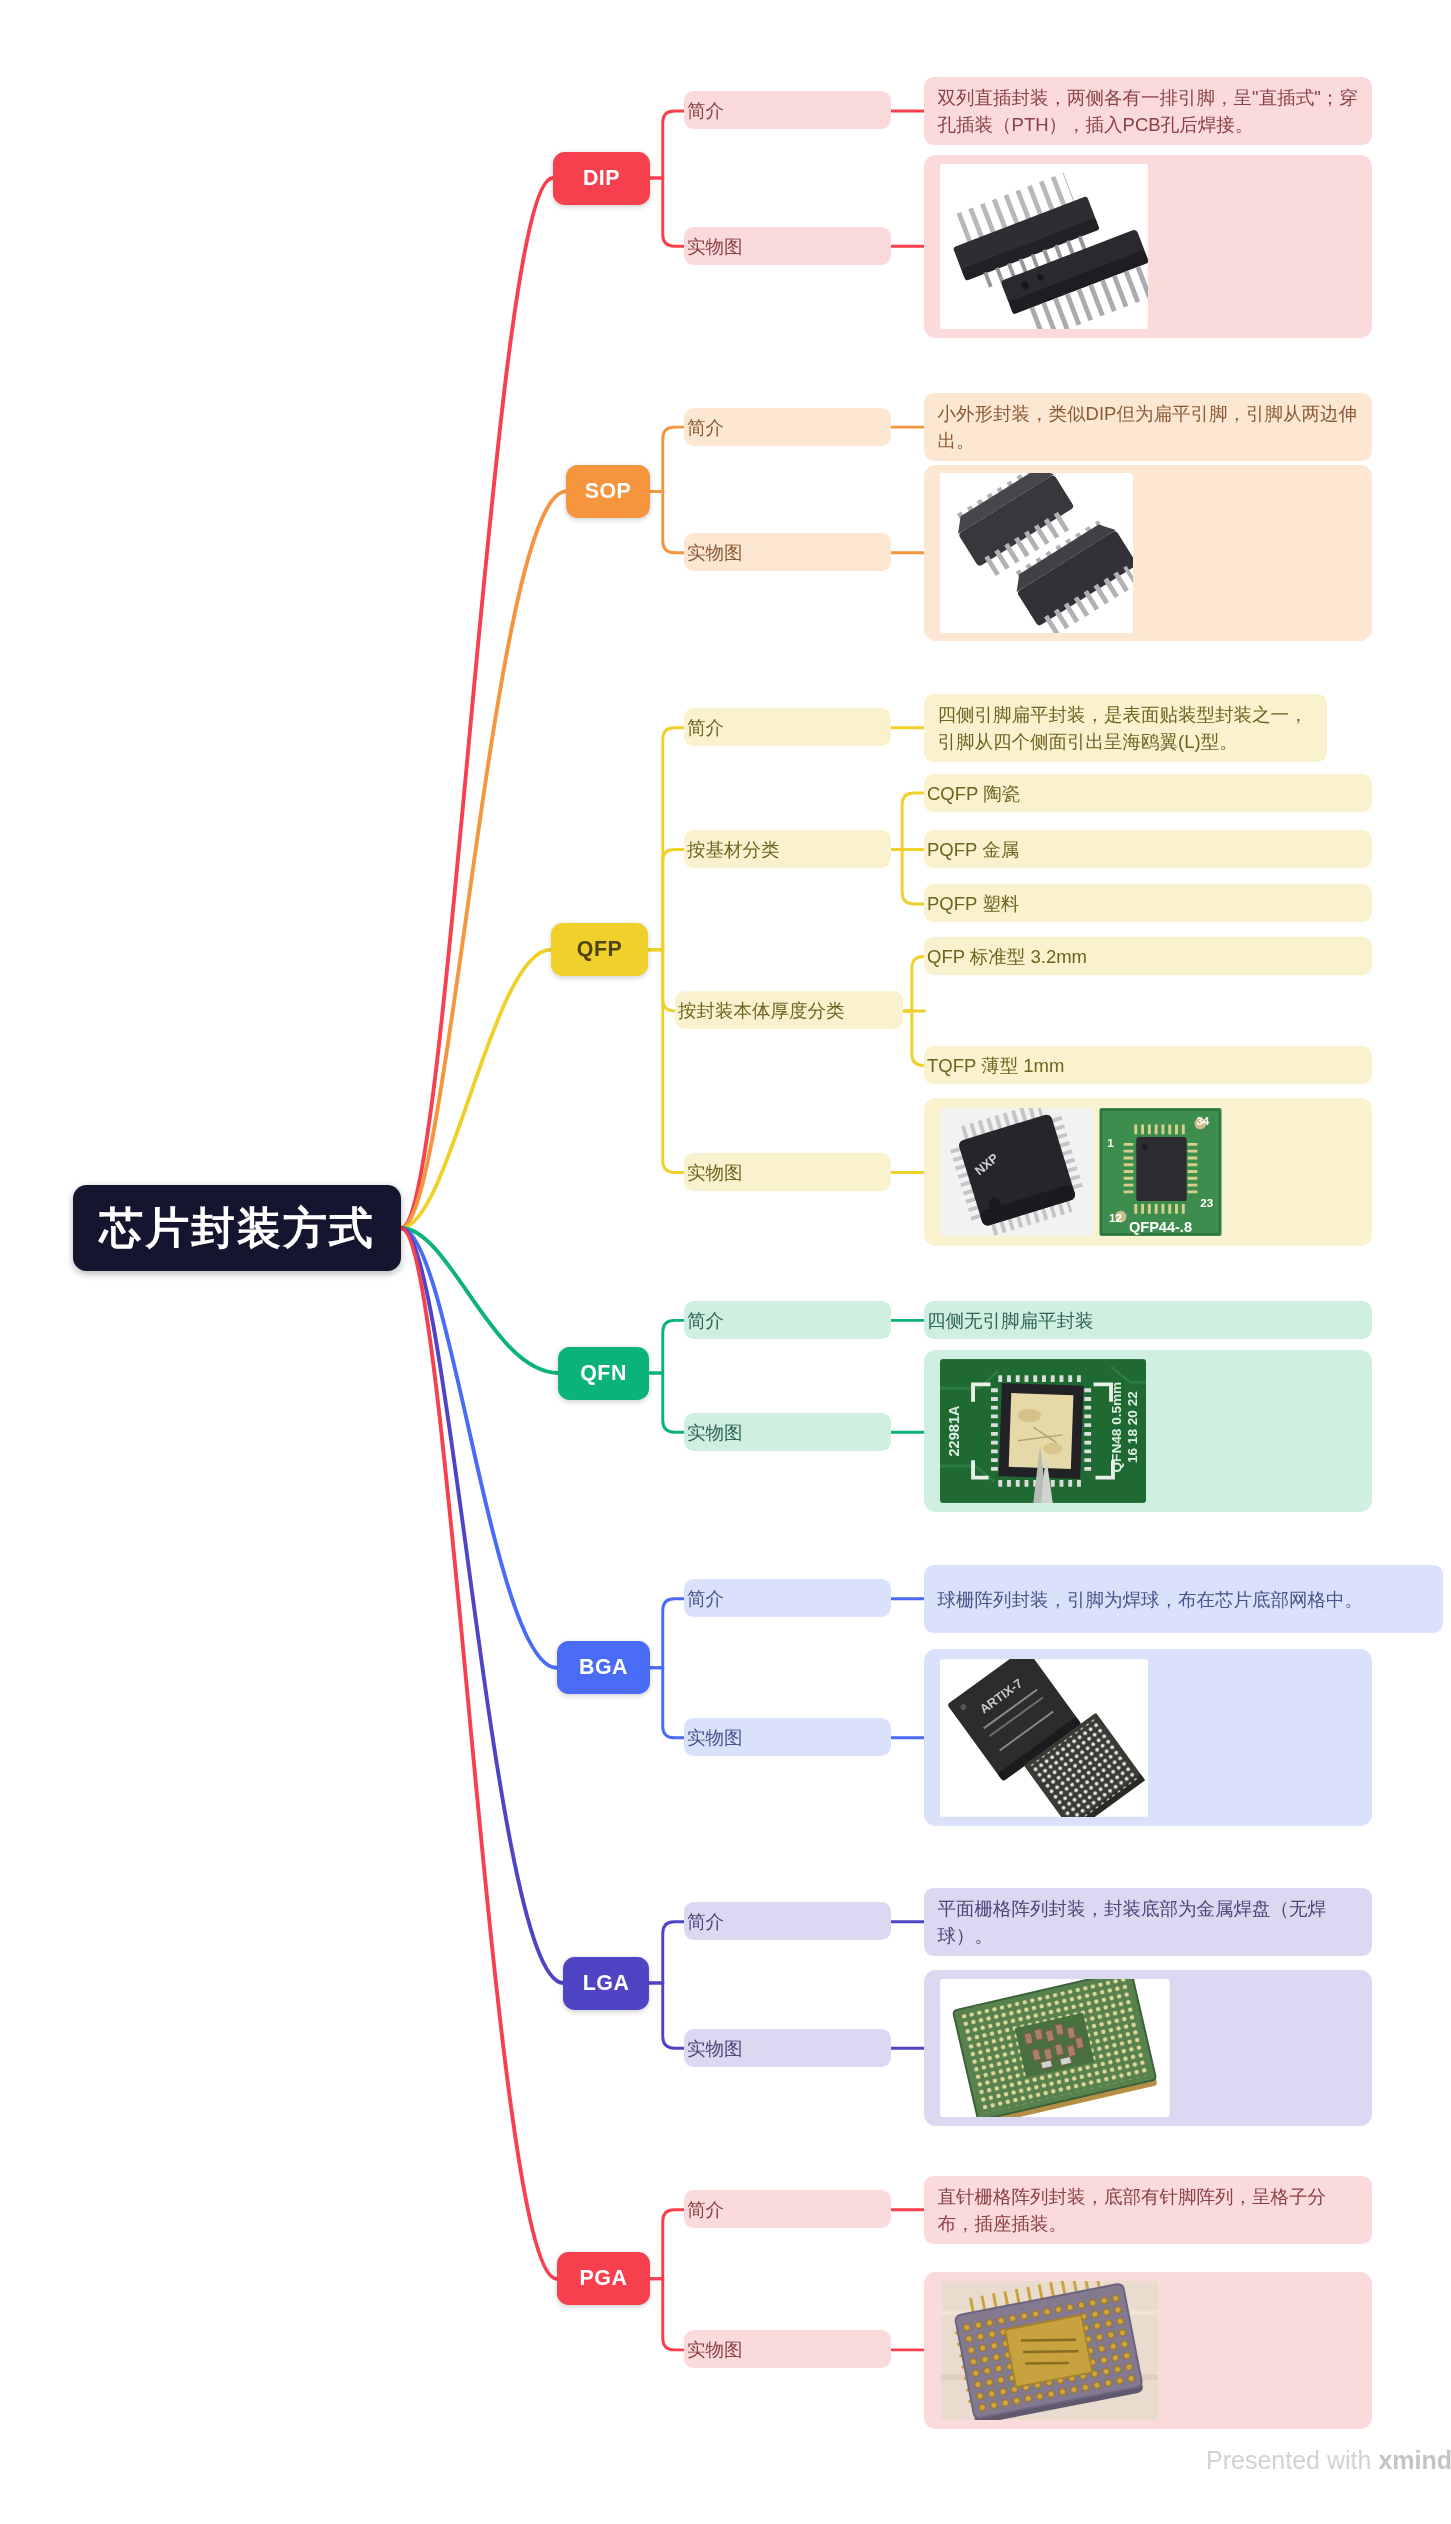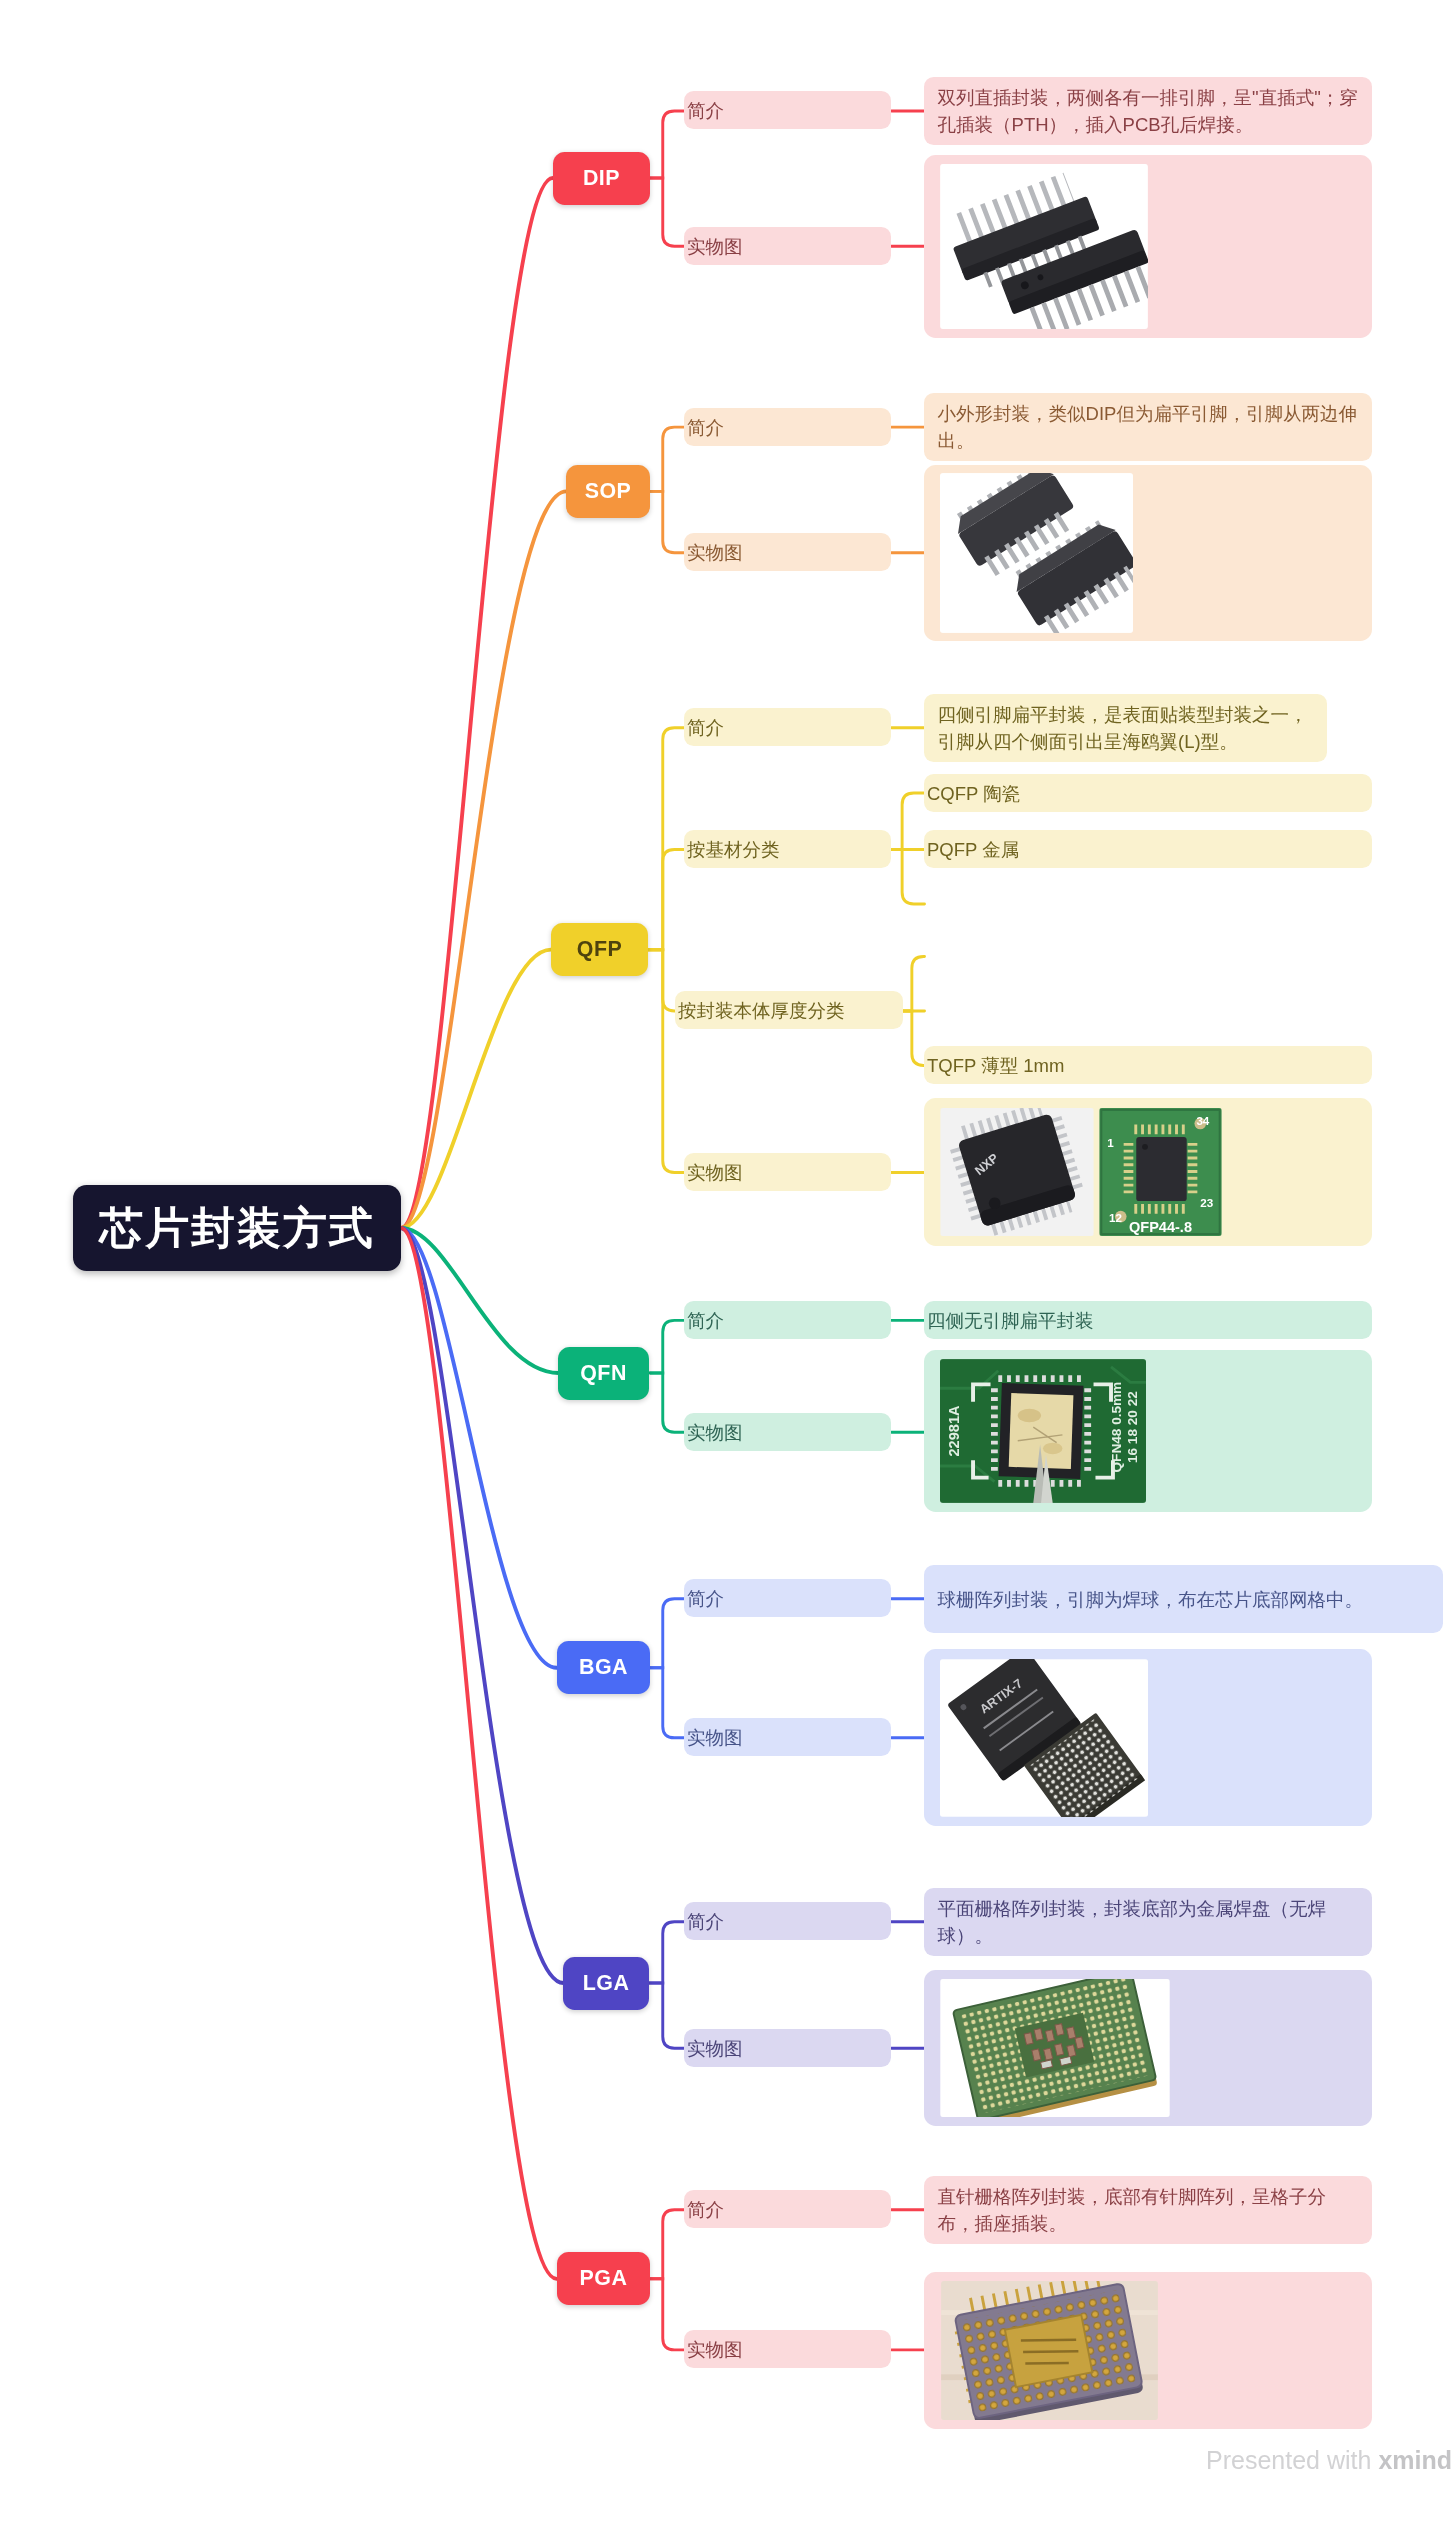--- a/index.html
+++ b/index.html
@@ -140,21 +140,23 @@
       </svg>
     </div>
   </div>
 
   <div class="topic n-yel" style="left:551px;top:923px;width:97px">QFP</div>
   <div class="lbl t-yel" style="left:684px;top:708px;width:207px">简介</div>
   <div class="det2 t-yel" style="left:924px;top:694px;width:403px;height:68px">四侧引脚扁平封装，是表面贴装型封装之一，引脚从四个侧面引出呈海鸥翼(L)型。</div>
   <div class="lbl t-yel" style="left:684px;top:830px;width:207px">按基材分类</div>
   <div class="lbl t-yel" style="left:924px;top:774px;width:448px">CQFP 陶瓷</div>
   <div class="lbl t-yel" style="left:924px;top:830px;width:448px">PQFP 金属</div>
+  <div class="lbl t-yel" style="left:924px;top:884px;width:448px">PQFP 塑料</div>
   <div class="lbl t-yel" style="left:675px;top:991px;width:228px">按封装本体厚度分类</div>
+  <div class="lbl t-yel" style="left:924px;top:937px;width:448px">QFP 标准型 3.2mm</div>
   <div class="lbl t-yel" style="left:924px;top:1046px;width:448px">TQFP 薄型 1mm</div>
   <div class="lbl t-yel" style="left:684px;top:1153px;width:207px">实物图</div>
   <div class="imgbox t-yel" style="left:924px;top:1098px;width:448px;height:148px">
     <div class="photo" style="left:15.6px;top:9.7px;width:154px;height:128px">
       <svg viewBox="0 0 158 132" width="154" height="128">
         <rect width="158" height="132" fill="#f2f2f2"></rect>
         <g transform="translate(79,64) rotate(-17)">
           <line x1="-42" y1="-52" x2="42" y2="-52" stroke="#c3c5c9" stroke-width="16" stroke-dasharray="4 5"></line>
           <line x1="-42" y1="50" x2="42" y2="50" stroke="#c3c5c9" stroke-width="16" stroke-dasharray="4 5"></line>
           <line x1="-52" y1="-40" x2="-52" y2="40" stroke="#c3c5c9" stroke-width="16" stroke-dasharray="4 5"></line>

